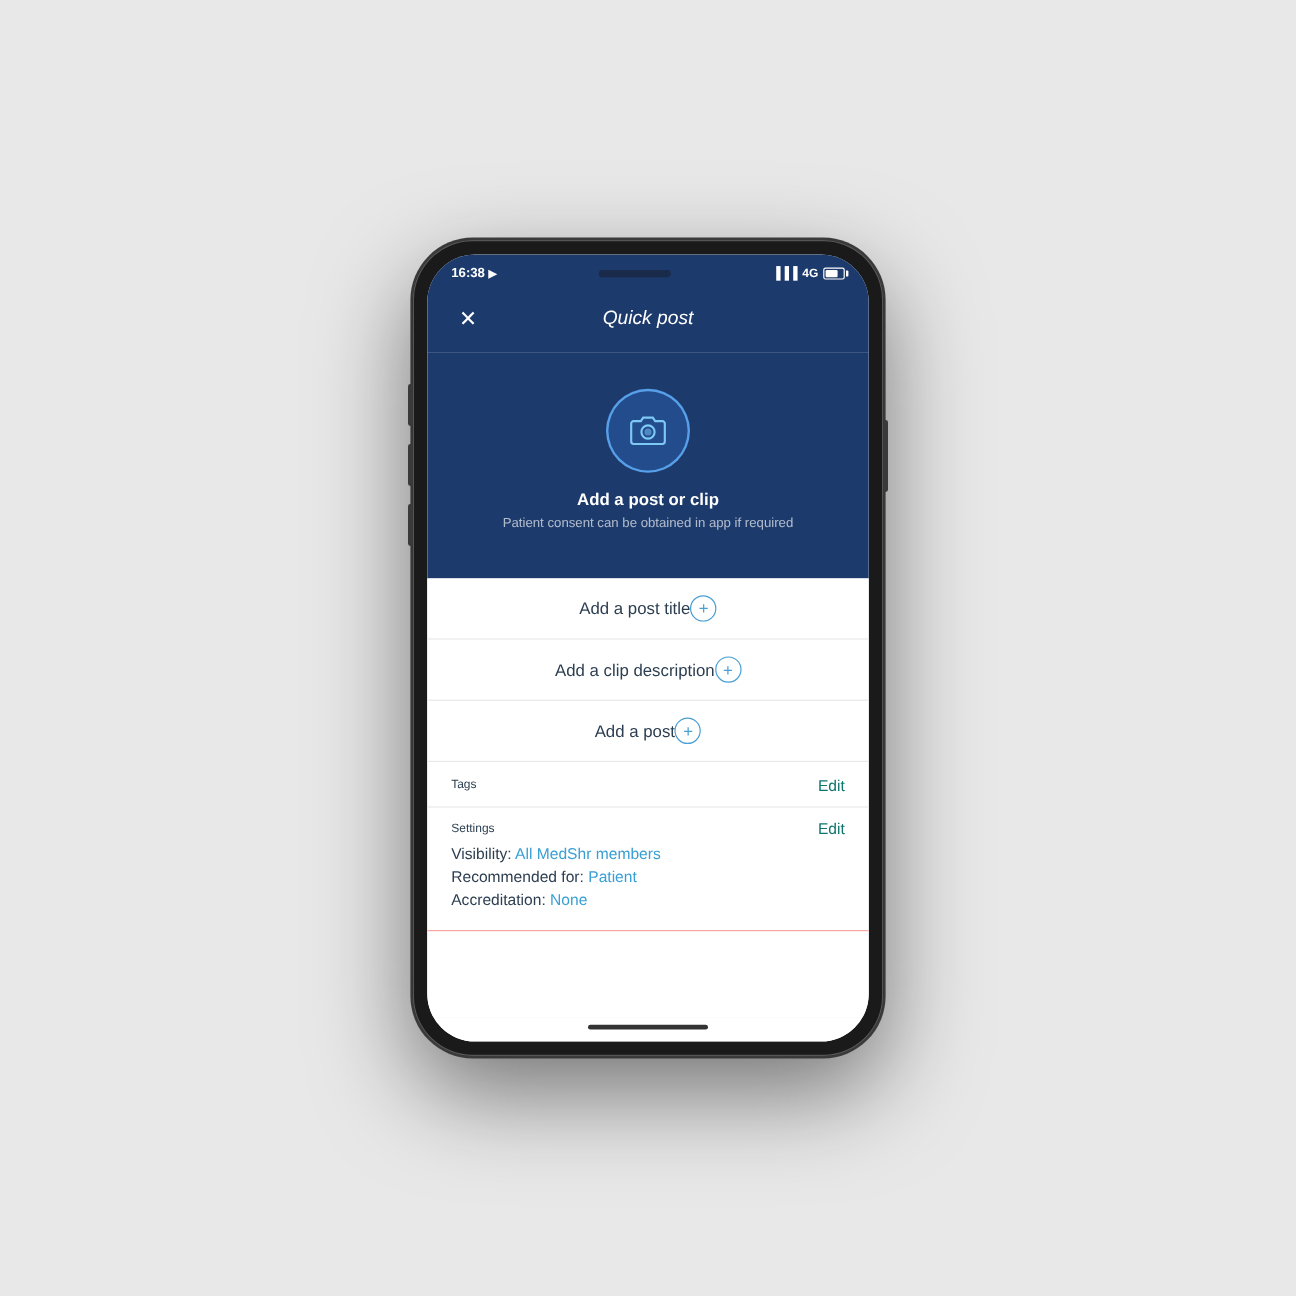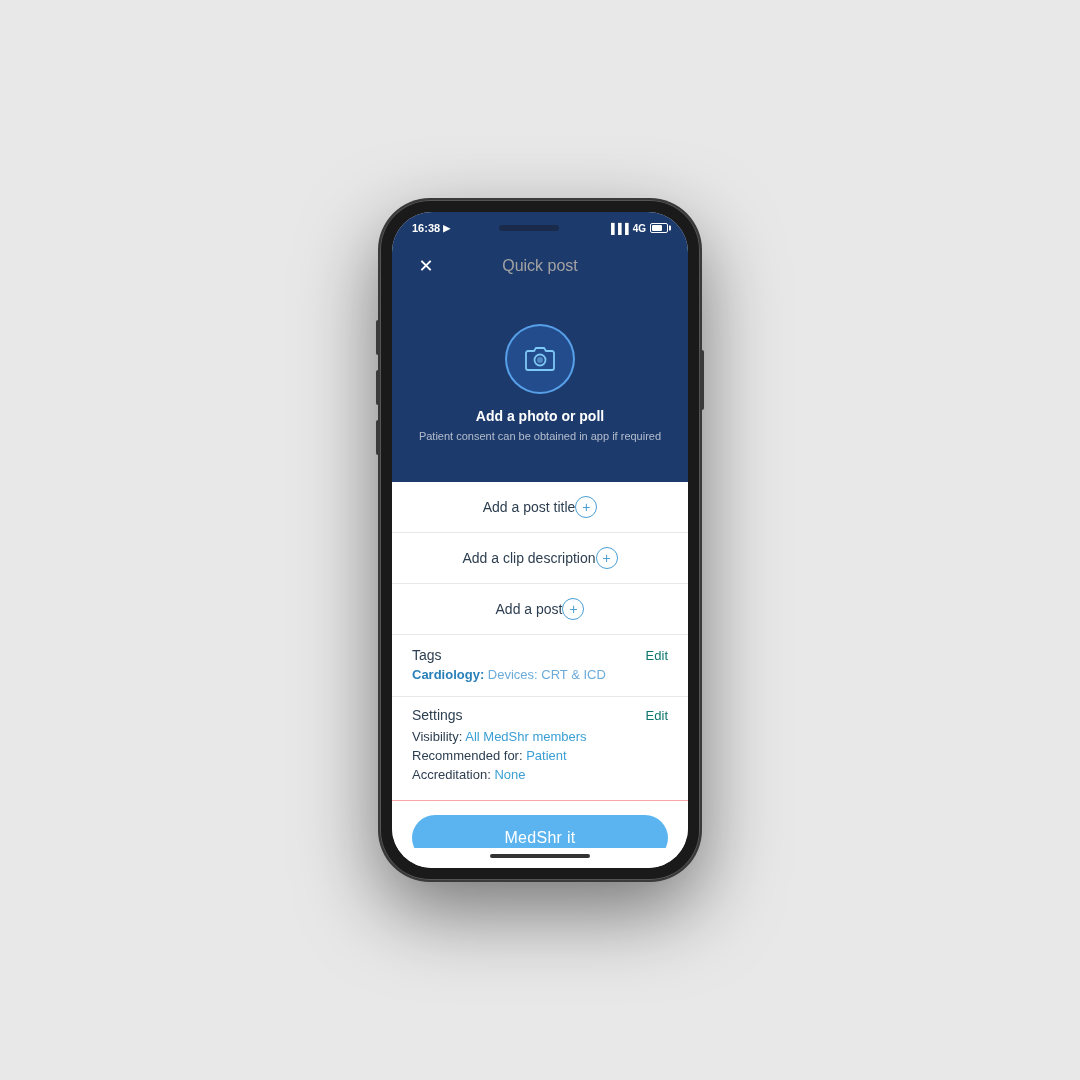--- a/index.html
+++ b/index.html
@@ -7,21 +7,21 @@
     body {
       background: #e8e8e8;
       display: flex;
       justify-content: center;
       align-items: center;
       min-height: 100vh;
       font-family: -apple-system, BlinkMacSystemFont, 'Segoe UI', sans-serif;
     }
 
     .phone-outer {
-      width: 320px;
+      width: 392px;
       height: 680px;
       background: #1a1a1a;
       border-radius: 50px;
       padding: 12px;
       box-shadow:
         0 0 0 2px #3a3a3a,
         0 30px 80px rgba(0,0,0,0.5),
         inset 0 0 0 1px #555;
       position: relative;
     }
@@ -127,23 +127,24 @@
       font-size: 18px;
       cursor: pointer;
       width: 28px;
       height: 28px;
       display: flex;
       align-items: center;
       justify-content: center;
     }
 
     .header-title {
-      color: #a3a3a3;
+      color: #ffffff;
       font-size: 16px;
       font-weight: 400;
+      font-style: italic;
     }
 
     
     .photo-area {
       background: #1c3a6b;
       display: flex;
       flex-direction: column;
       align-items: center;
       justify-content: center;
       padding: 30px 20px 40px;
@@ -220,21 +221,21 @@
 
     .section-header {
       display: flex;
       justify-content: space-between;
       align-items: center;
       margin-bottom: 4px;
     }
 
     .section-title {
       color: #2c3e50;
-      font-size: 14px;
+      font-size: 10px;
       font-weight: 500;
     }
 
     .edit-btn {
       color: #0f766e;
       font-size: 13px;
       cursor: pointer;
     }
 
     .tags-value {
@@ -340,21 +341,21 @@
     </div>
 
     <div class="photo-area">
       <div class="camera-circle">
         <svg class="camera-icon-svg" width="32" height="26" viewBox="0 0 32 26" fill="none">
           <path d="M12 2L10 5H4C2.9 5 2 5.9 2 7V22C2 23.1 2.9 24 4 24H28C29.1 24 30 23.1 30 22V7C30 5.9 29.1 5 28 5H22L20 2H12Z" stroke="#7ec8f5" stroke-width="1.8" fill="none"></path>
           <circle cx="16" cy="14" r="5.5" stroke="#7ec8f5" stroke-width="1.8" fill="none"></circle>
           <circle cx="16" cy="14" r="3" fill="#7ec8f5" opacity="0.5"></circle>
         </svg>
       </div>
-      <div class="photo-title">Add a photo or poll</div>
+      <div class="photo-title">Add a post or clip</div>
       <div class="photo-subtitle">Patient consent can be obtained in app if required</div>
     </div>
 
     <div class="content-area">
 
       <div class="form-row">
         <span class="form-row-label">Add a post title</span>
         <div class="plus-btn">
           <span>+</span>
         </div>
@@ -372,24 +373,20 @@
         <div class="plus-btn">
           <span>+</span>
         </div>
       </div>
 
       <div class="section-row">
         <div class="section-header">
           <span class="section-title">Tags</span>
           <span class="edit-btn">Edit</span>
         </div>
-        <div class="tags-value">
-          <span class="tag-primary">Cardiology:</span>
-          <span class="tag-secondary">Devices: CRT &amp; ICD</span>
-        </div>
       </div>
 
       <div class="settings-row">
         <div class="settings-header">
           <span class="section-title">Settings</span>
           <span class="edit-btn">Edit</span>
         </div>
         <div class="setting-line">
           <span>Visibility:</span>
           <span class="setting-value">All MedShr members</span>
@@ -397,23 +394,20 @@
         <div class="setting-line">
           <span>Recommended for:</span>
           <span class="setting-value">Patient</span>
         </div>
         <div class="setting-line">
           <span>Accreditation:</span>
           <span class="setting-value">None</span>
         </div>
       </div>
 
-      <div class="submit-area">
-        <button class="submit-btn">MedShr it</button>
-      </div>
 
     </div>
 
     <div class="home-indicator">
       <div class="home-pill"></div>
     </div>
 
   </div>
 </div>
 

